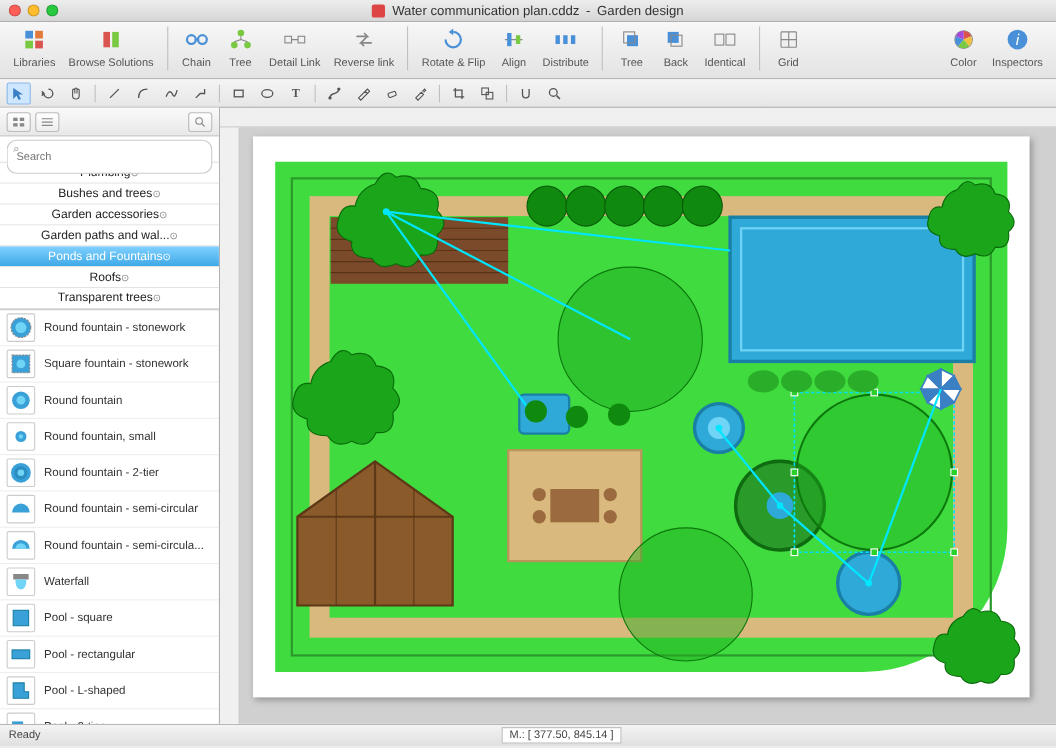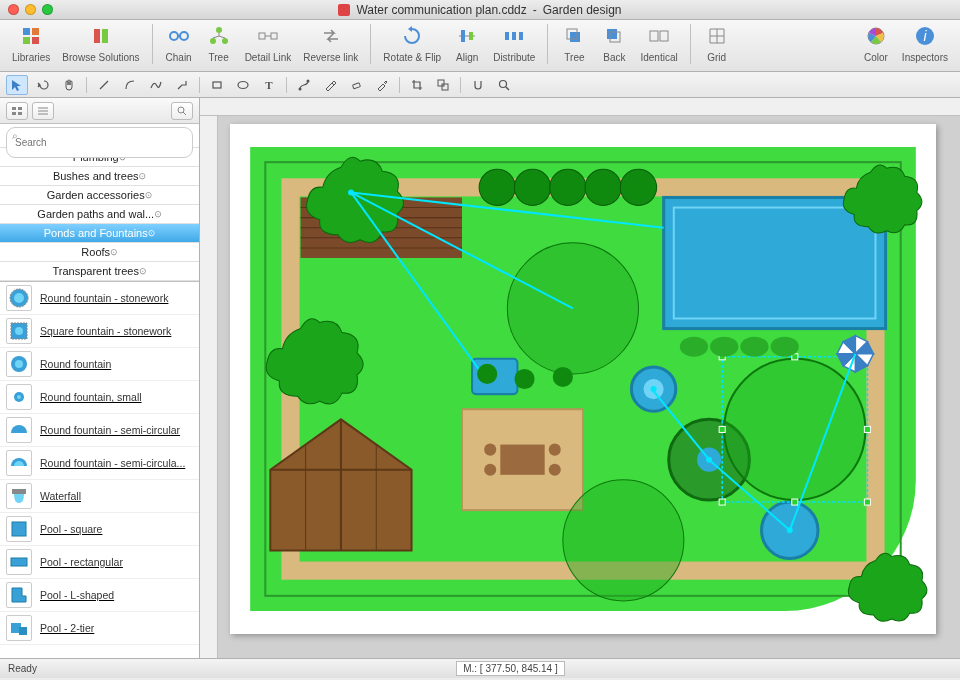--- a/index.html
+++ b/index.html
@@ -34,21 +34,21 @@
 .side-search input { width:100%; height:31px; border:1px solid #ccc; border-radius:9px; padding:0 18px 0 8px; font-size:10px; background:#fff; color:#333; }
 .side-search-wrap { position:relative; }
 .side-search-glass { position:absolute; left:6px; top:3px; font-size:10px; color:#888; }
 
 .cat-list { border-bottom:1px solid #c0c0c0; }
 .cat { height:19px; display:flex; align-items:center; justify-content:center; padding:0 8px; border-bottom:1px solid #e0e0e0; font-size:11px; color:#222; cursor:default; background:#fff; }
 .cat.sel { background:linear-gradient(#7fd0ff,#3fa9e8); color:#fff; }
 .cat-chev { color:#888; font-size:9px; }
 .cat.sel .cat-chev { color:#fff; }
 
-.lib-list { flex:1; overflow-y:auto;text-decoration:underline; }
+.lib-list { flex:1; overflow-y:auto; }
 .lib-item { height:33px; display:flex; align-items:center; gap:8px; padding:0 6px; border-bottom:1px solid #eee; font-size:10.5px; color:#333; }
 .lib-icon { width:26px; height:26px; border:1px solid #ccc; border-radius:2px; display:flex; align-items:center; justify-content:center; flex-shrink:0; background:#fff; }
 
 .canvas-wrap { flex:1; display:flex; flex-direction:column; background:#fff; }
 .ruler-h { height:18px; background:#f0f0f0; border-bottom:1px solid #c0c0c0; }
 .canvas-body { flex:1; display:flex; }
 .ruler-v { width:18px; background:#f0f0f0; border-right:1px solid #c0c0c0; }
 .canvas { flex:1; background:#d0d0d0; position:relative; overflow:hidden; }
 .page { position:absolute; left:12px; top:8px; right:24px; bottom:24px; background:#fff; box-shadow:2px 2px 6px rgba(0,0,0,0.3); }
 
@@ -458,20 +458,30 @@
           <span>Round fountain</span>
         </div>
         <div class="lib-item">
           <div class="lib-icon">
             <svg width="22" height="22">
               <circle cx="11" cy="11" r="5" fill="#3aa0d8"></circle>
               <circle cx="11" cy="11" r="2" fill="#6fd4f5"></circle>
             </svg>
           </div>
           <span>Round fountain, small</span>
+        </div>
+        <div class="lib-item">
+          <div class="lib-icon">
+            <svg width="22" height="22">
+              <circle cx="11" cy="11" r="9" fill="#3aa0d8"></circle>
+              <circle cx="11" cy="11" r="6" fill="#2a8fc0"></circle>
+              <circle cx="11" cy="11" r="3" fill="#6fd4f5"></circle>
+            </svg>
+          </div>
+          <span>Round fountain - 2-tier</span>
         </div>
         <div class="lib-item">
           <div class="lib-icon">
             <svg width="22" height="22">
               <path d="M3 14 A8 8 0 0 1 19 14 Z" fill="#3aa0d8"></path>
             </svg>
           </div>
           <span>Round fountain - semi-circular</span>
         </div>
         <div class="lib-item">

